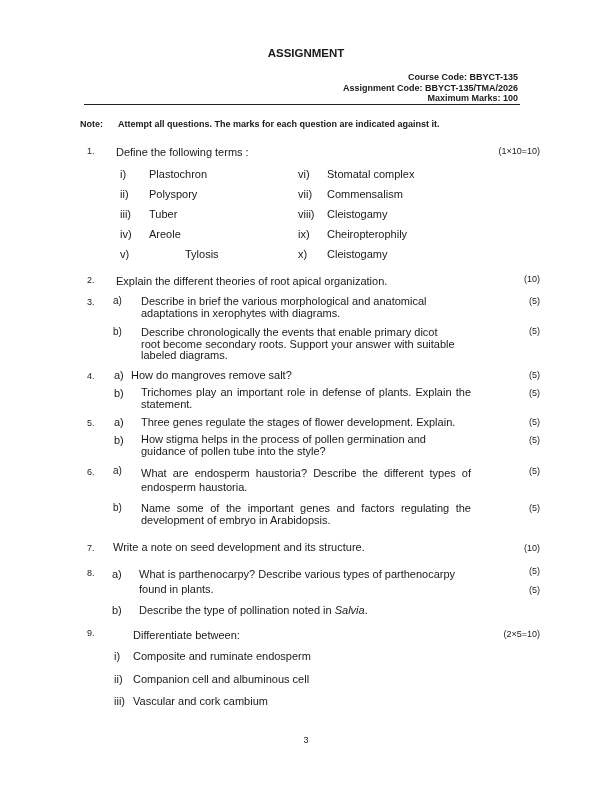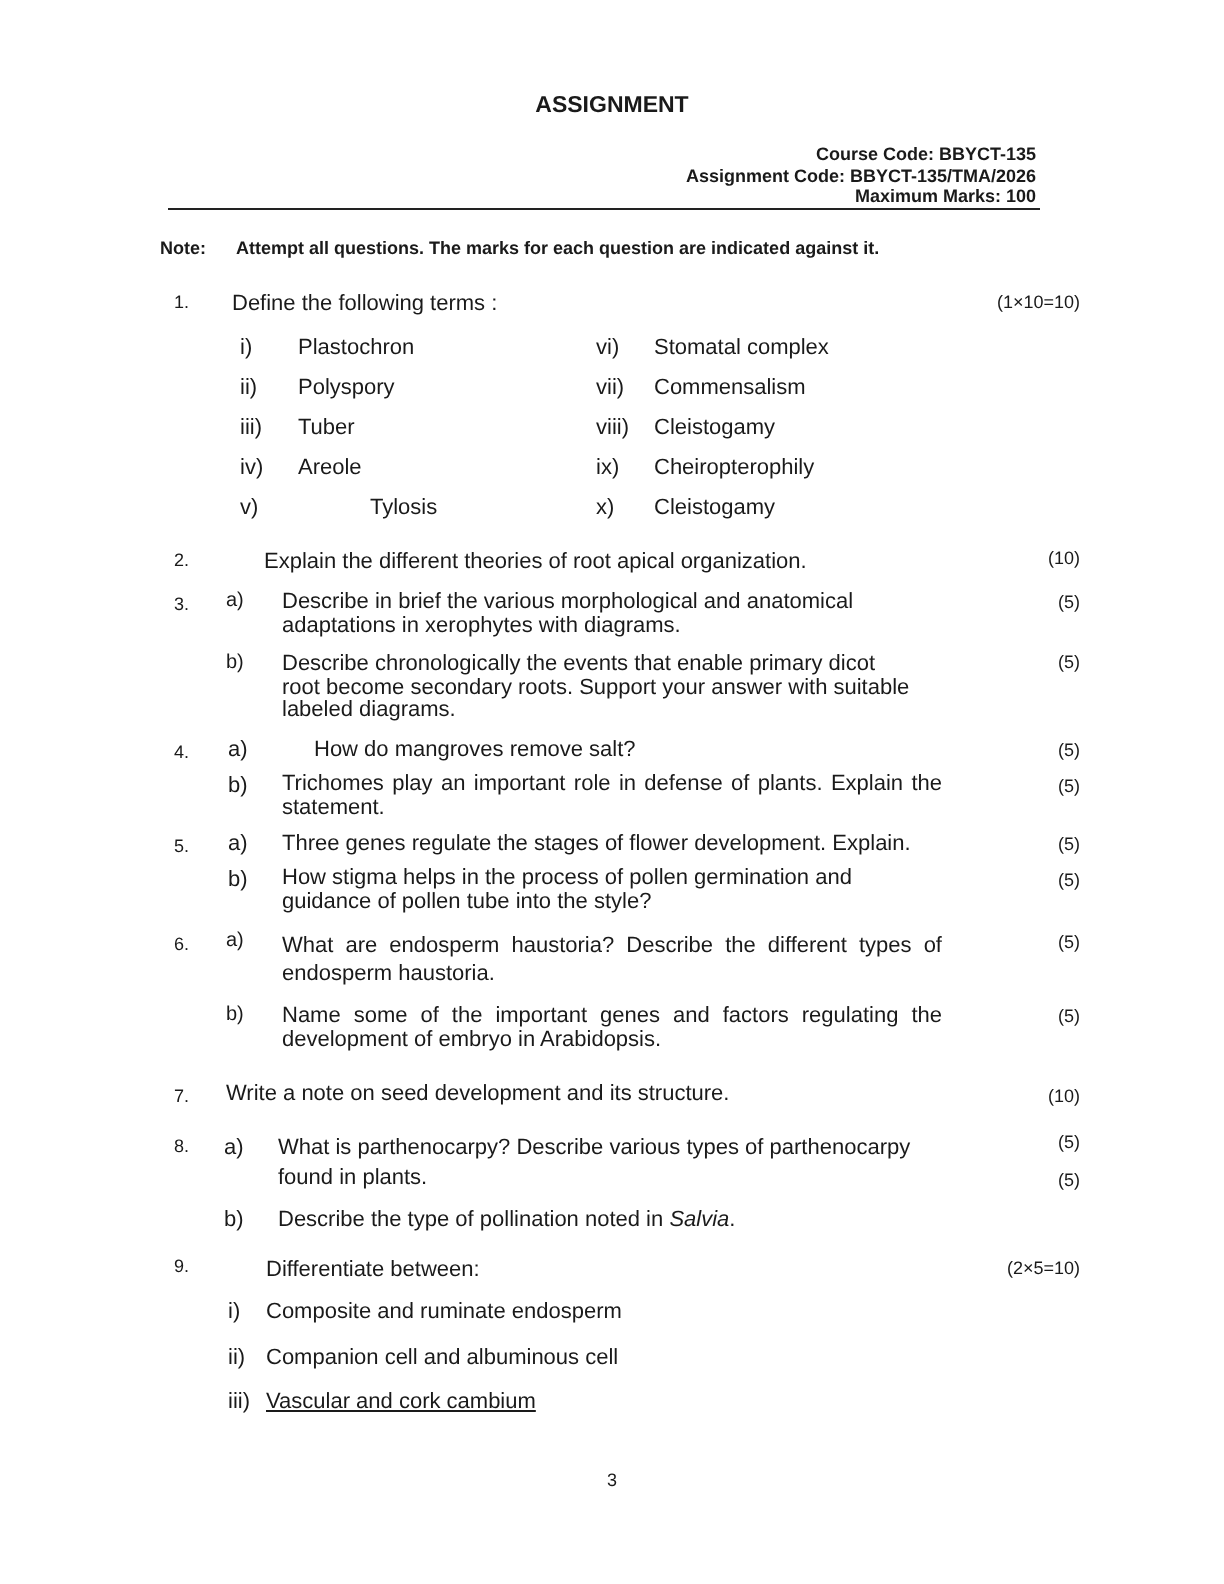--- a/index.html
+++ b/index.html
@@ -56,39 +56,39 @@
   <div class="abs t" style="left:298px; top:208px;">viii)</div>
   <div class="abs t" style="left:327px; top:208px;">Cleistogamy</div>
   <div class="abs t" style="left:298px; top:228px;">ix)</div>
   <div class="abs t" style="left:327px; top:228px;">Cheiropterophily</div>
   <div class="abs t" style="left:298px; top:248px;">x)</div>
   <div class="abs t" style="left:327px; top:248px;">Cleistogamy</div>
 </div>
 
 <div>
   <div class="abs num" style="left:87px; top:275px;">2.</div>
-  <div class="abs t" style="left:132px; top:275px;">Explain the different theories of root apical organization.</div>
+  <div class="abs t" style="left:116px; top:275px;">Explain the different theories of root apical organization.</div>
   <div class="abs mk" style="top:274px;">(10)</div>
 </div>
 
 <div>
   <div class="abs num" style="left:87px; top:297px;">3.</div>
   <div class="abs lettr" style="left:113px; top:295px;">a)</div>
   <div class="abs t wrap" style="left:141px; top:296px; width:330px; line-height:11.5px;">Describe in brief the various morphological and anatomical adaptations in xerophytes with diagrams.</div>
   <div class="abs mk" style="top:296px;">(5)</div>
 
   <div class="abs lettr" style="left:113px; top:326px;">b)</div>
   <div class="abs t wrap" style="left:141px; top:327px; width:315px; line-height:11.5px;">Describe chronologically the events that enable primary dicot root become secondary roots. Support your answer with suitable labeled diagrams.</div>
   <div class="abs mk" style="top:326px;">(5)</div>
 </div>
 
 <div>
   <div class="abs num" style="left:87px; top:371px;">4.</div>
   <div class="abs t" style="left:114px; top:369px;">a)</div>
-  <div class="abs t" style="left:157px; top:369px;text-align:right;">How do mangroves remove salt?</div>
+  <div class="abs t" style="left:131px; top:369px;text-align:right;">How do mangroves remove salt?</div>
   <div class="abs mk" style="top:370px;">(5)</div>
 
   <div class="abs t" style="left:114px; top:387px;">b)</div>
   <div class="abs t wrap j" style="left:141px; top:387px; width:330px; line-height:11.5px;">Trichomes play an important role in defense of plants. Explain the statement.</div>
   <div class="abs mk" style="top:388px;">(5)</div>
 </div>
 
 <div>
   <div class="abs num" style="left:87px; top:418px;">5.</div>
   <div class="abs t" style="left:114px; top:416px;">a)</div>
@@ -131,16 +131,16 @@
 <div>
   <div class="abs num" style="left:87px; top:628px;">9.</div>
   <div class="abs t" style="left:113px; top:629px;padding-left:20px;">Differentiate between:</div>
   <div class="abs mk" style="top:629px;">(2×5=10)</div>
 
   <div class="abs t" style="left:114px; top:650px;">i)</div>
   <div class="abs t" style="left:133px; top:650px;">Composite and ruminate endosperm</div>
   <div class="abs t" style="left:114px; top:673px;">ii)</div>
   <div class="abs t" style="left:133px; top:673px;">Companion cell and albuminous cell</div>
   <div class="abs t" style="left:114px; top:695px;">iii)</div>
-  <div class="abs t" style="left:133px; top:695px;text-decoration:underline;">Vascular and cork cambium</div>
+  <div class="abs t" style="left:133px; top:695px;">Vascular and cork cambium</div>
 </div>
 
 <div class="abs page-no">3</div>
 
 </body></html>

